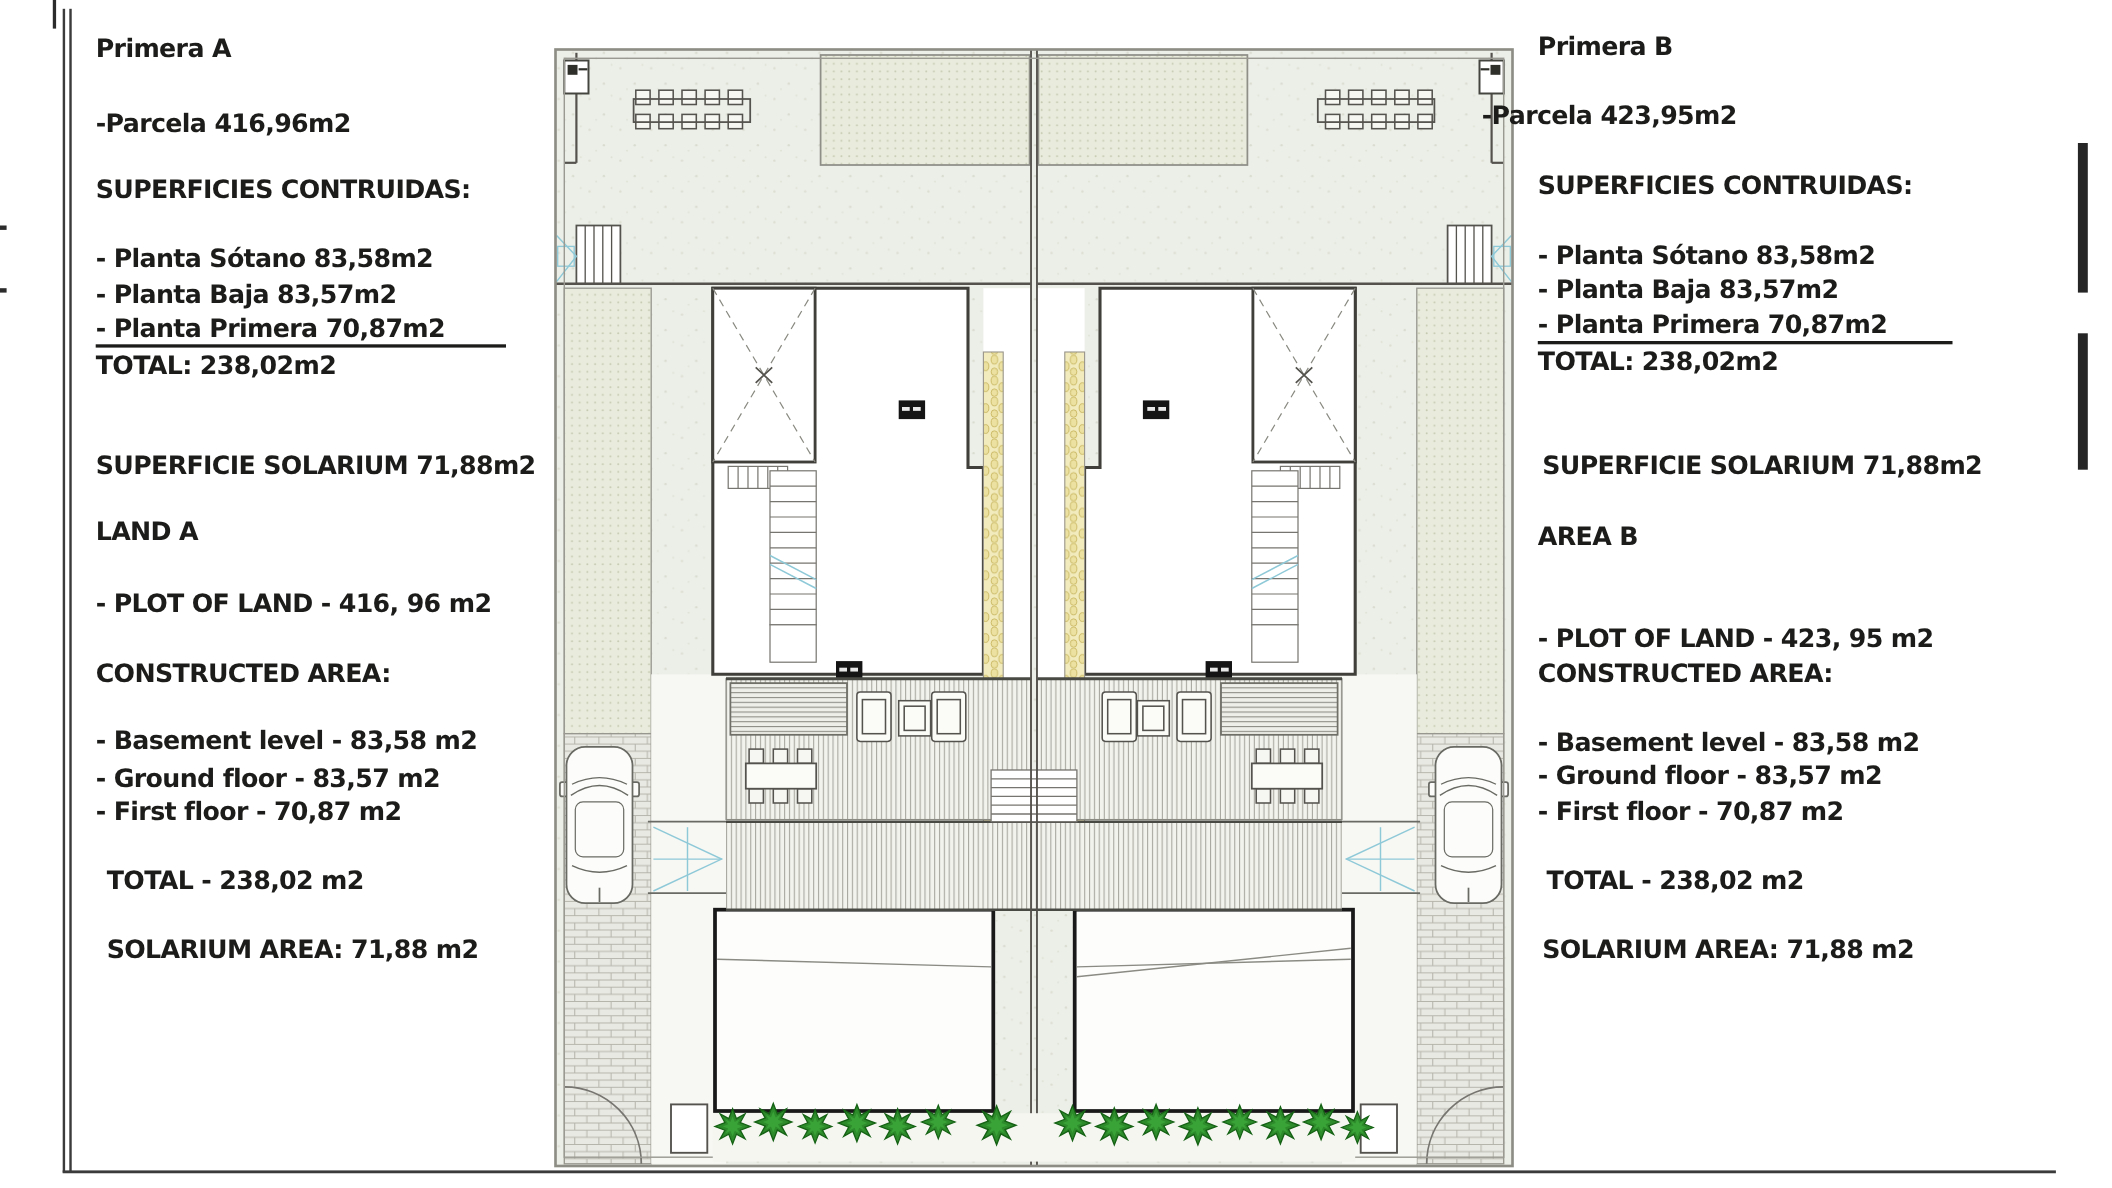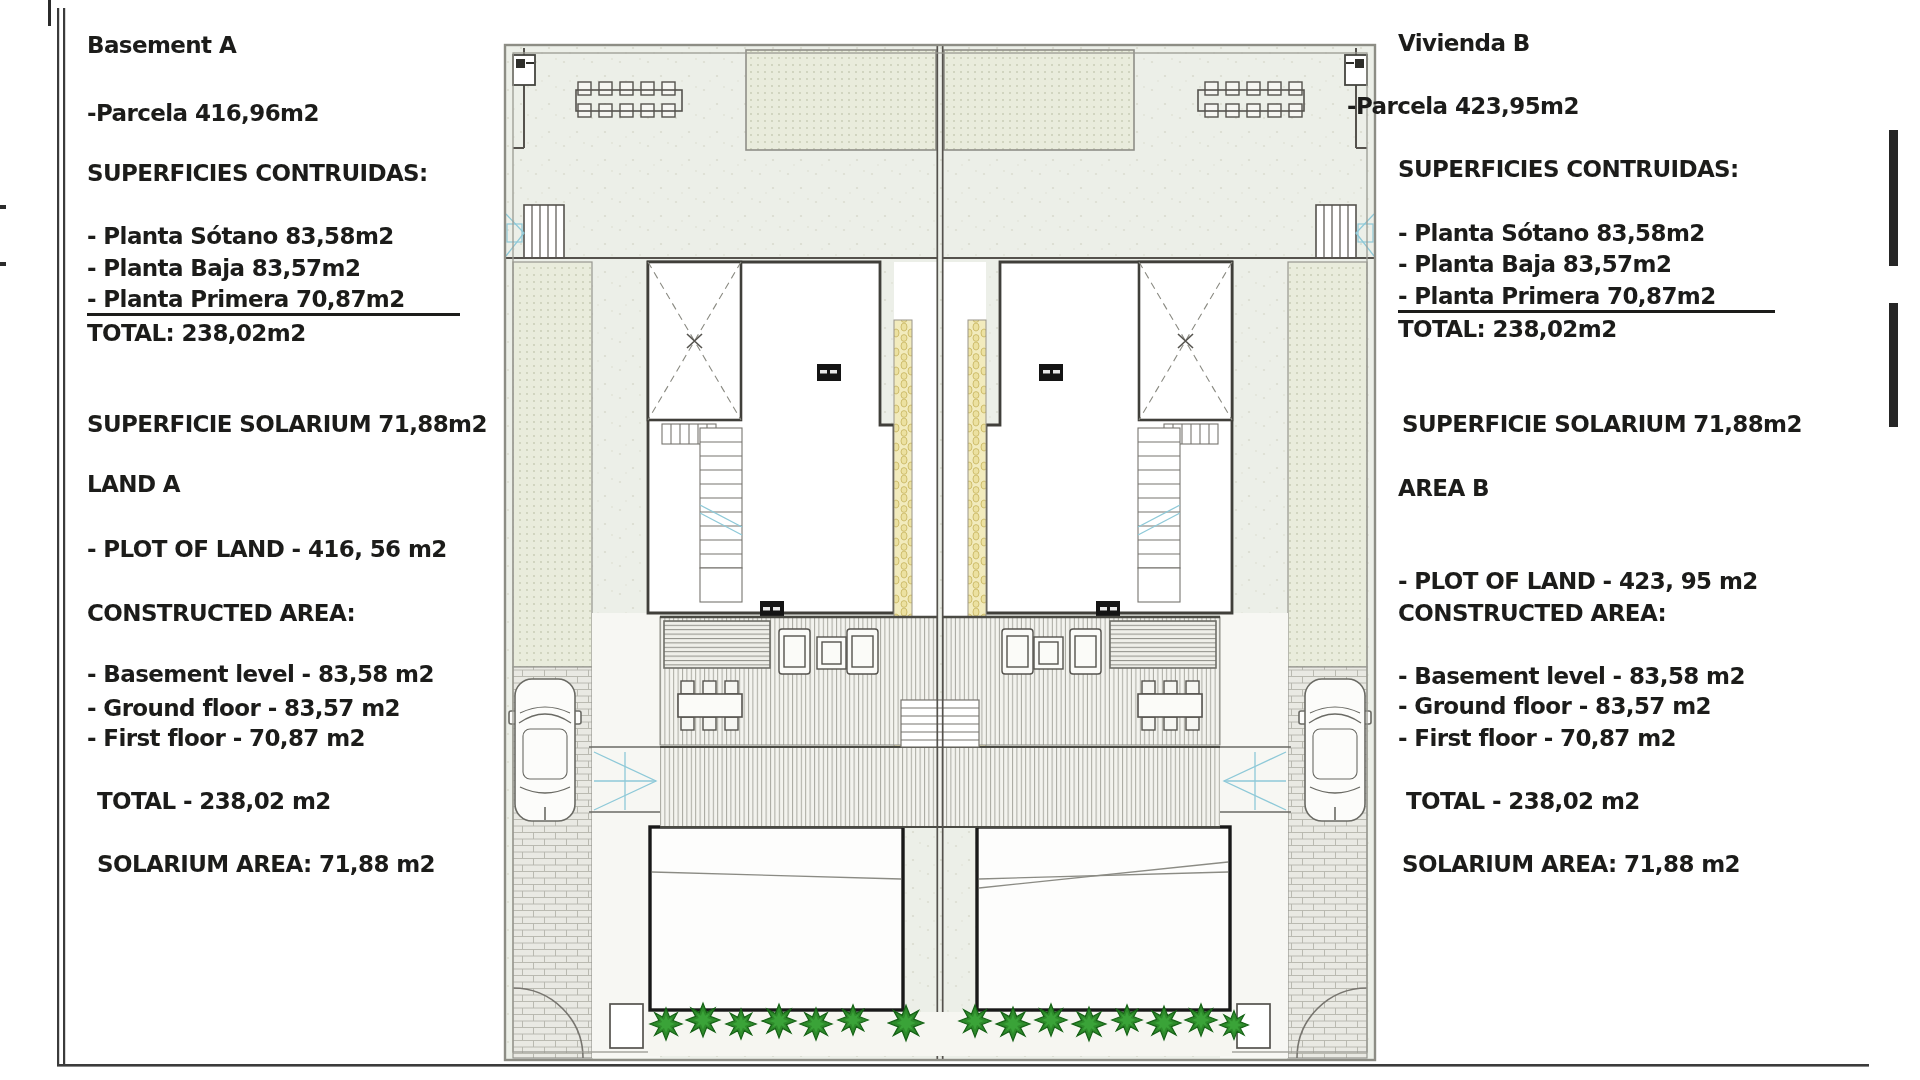--- a/index.html
+++ b/index.html
@@ -264,41 +264,41 @@
     <use href="#tree" transform="translate(1051,1020)"></use>
     <use href="#tree" transform="translate(1089,1024) scale(1.05)"></use>
     <use href="#tree" transform="translate(1127,1020) scale(0.95)"></use>
     <use href="#tree" transform="translate(1164,1023) scale(1.05)"></use>
     <use href="#tree" transform="translate(1201,1020)"></use>
     <use href="#tree" transform="translate(1234,1025) scale(0.9)"></use>
   </g>
 </svg>
 
 <div>
-  <div class="spec" style="top:32px;left:87px">Basement A</div>
+  <div class="spec" style="top:32px;left:87px">Primera A</div>
   <div class="spec" style="top:100px;left:87px">-Parcela 416,96m2</div>
   <div class="spec" style="top:160px;left:87px">SUPERFICIES CONTRUIDAS:</div>
   <div class="spec" style="top:223px;left:87px">- Planta Sótano 83,58m2</div>
   <div class="spec" style="top:255px;left:87px">- Planta Baja 83,57m2</div>
   <div class="spec" style="top:286px;left:87px">- Planta Primera 70,87m2</div>
   <div class="uline" style="top:313px;left:87px;width:373px"></div>
   <div class="spec" style="top:320px;left:87px">TOTAL: 238,02m2</div>
   <div class="spec" style="top:411px;left:87px">SUPERFICIE SOLARIUM 71,88m2</div>
   <div class="spec" style="top:471px;left:87px">LAND A</div>
-  <div class="spec" style="top:536px;left:87px">- PLOT OF LAND - 416, 56 m2</div>
+  <div class="spec" style="top:536px;left:87px">- PLOT OF LAND - 416, 96 m2</div>
   <div class="spec" style="top:600px;left:87px">CONSTRUCTED AREA:</div>
   <div class="spec" style="top:661px;left:87px">- Basement level - 83,58 m2</div>
   <div class="spec" style="top:695px;left:87px">- Ground floor - 83,57 m2</div>
   <div class="spec" style="top:725px;left:87px">- First floor - 70,87 m2</div>
   <div class="spec" style="top:788px;left:97px">TOTAL - 238,02 m2</div>
   <div class="spec" style="top:851px;left:97px">SOLARIUM AREA: 71,88 m2</div>
 </div>
 
 <div>
-  <div class="spec" style="top:30px;left:1398px">Vivienda B</div>
+  <div class="spec" style="top:30px;left:1398px">Primera B</div>
   <div class="spec" style="top:93px;left:1347px">-Parcela 423,95m2</div>
   <div class="spec" style="top:156px;left:1398px">SUPERFICIES CONTRUIDAS:</div>
   <div class="spec" style="top:220px;left:1398px">- Planta Sótano 83,58m2</div>
   <div class="spec" style="top:251px;left:1398px">- Planta Baja 83,57m2</div>
   <div class="spec" style="top:283px;left:1398px">- Planta Primera 70,87m2</div>
   <div class="uline" style="top:310px;left:1398px;width:377px"></div>
   <div class="spec" style="top:316px;left:1398px">TOTAL: 238,02m2</div>
   <div class="spec" style="top:411px;left:1402px">SUPERFICIE SOLARIUM 71,88m2</div>
   <div class="spec" style="top:475px;left:1398px">AREA B</div>
   <div class="spec" style="top:568px;left:1398px">- PLOT OF LAND - 423, 95 m2</div>

